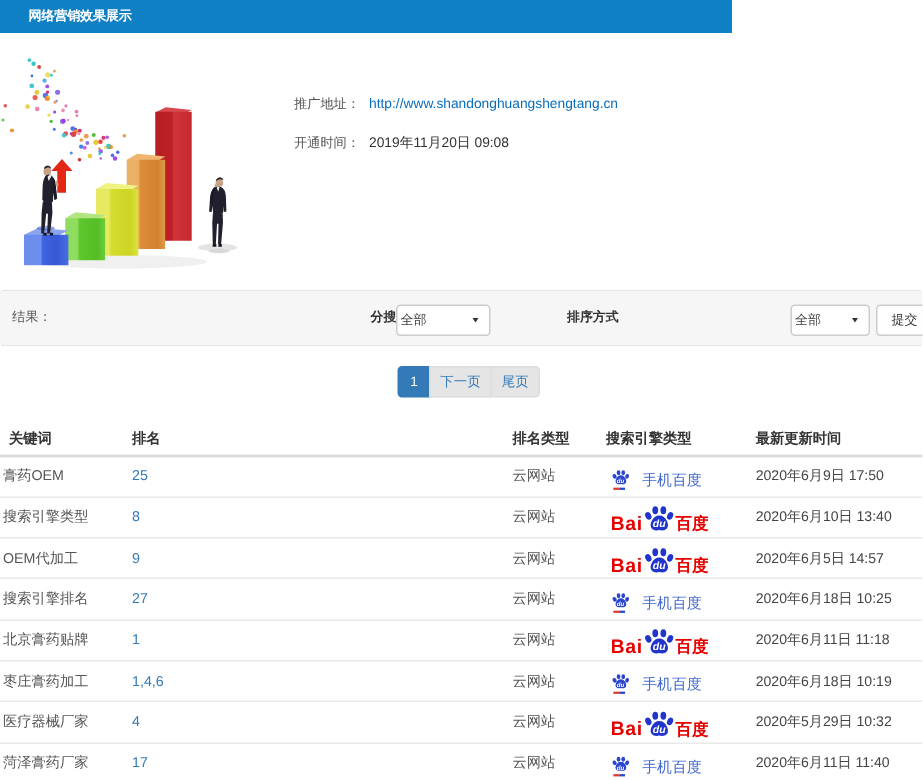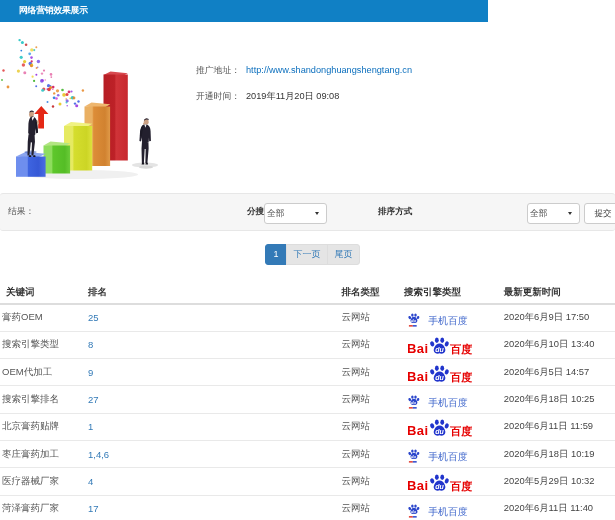--- a/index.html
+++ b/index.html
@@ -300,21 +300,21 @@
   <g fill="#2135cc" transform="translate(20.7,0) scale(1.1)">
     <ellipse cx="3.2" cy="6.3" rx="1.8" ry="2.4" transform="rotate(-24 3.2 6.3)"></ellipse>
     <ellipse cx="7.4" cy="2.9" rx="1.75" ry="2.45"></ellipse>
     <ellipse cx="12.3" cy="2.9" rx="1.75" ry="2.45"></ellipse>
     <ellipse cx="16.4" cy="6.3" rx="1.75" ry="2.35" transform="rotate(24 16.4 6.3)"></ellipse>
     <path d="M9.85,6.0 q3.1,0 4.7,3.6 q1.5,3.6 -0.8,4.9 q-1.75,1 -3.9,0.38 q-2.15,0.62 -3.9,-0.38 q-2.3,-1.3 -0.8,-4.9 q1.6,-3.6 4.7,-3.6"></path>
   </g>
   <text x="27.2" y="14.6" font-size="7" font-style="italic" font-weight="bold" fill="#fff">du</text>
   <text x="42.3" y="15.9" font-size="11" font-weight="bold" fill="#e60000">百度</text>
 </svg></td>
-          <td class="c5 dt">2020年6月11日 11:59</td>
+          <td class="c5 dt">2020年6月11日 11:18</td>
         </tr>
   <tr>
           <td class="c1">枣庄膏药加工</td>
           <td class="c2 rk">1,4,6</td>
           <td class="c3">云网站</td>
           <td class="c4"><svg width="64" height="15" viewBox="0 0 64 15" style="vertical-align:-3.5px;position:relative;top:2.5px">
   <g fill="#2b46cc" transform="translate(0.2,0.0) scale(0.73)">
     <ellipse cx="2.1" cy="6.2" rx="1.75" ry="2.2" transform="rotate(-22 2.1 6.2)"></ellipse>
     <ellipse cx="5.7" cy="2.9" rx="1.7" ry="2.25"></ellipse>
     <ellipse cx="10.0" cy="2.9" rx="1.7" ry="2.25"></ellipse>

